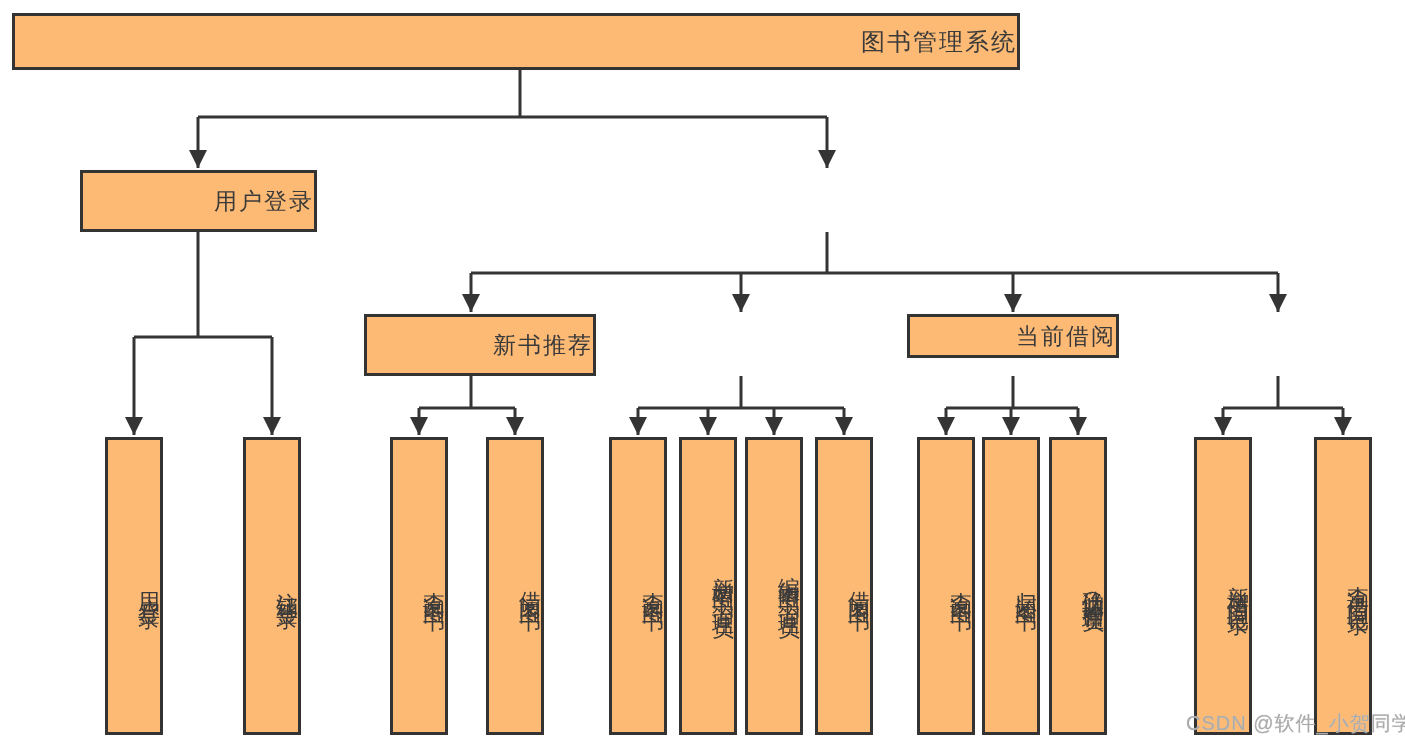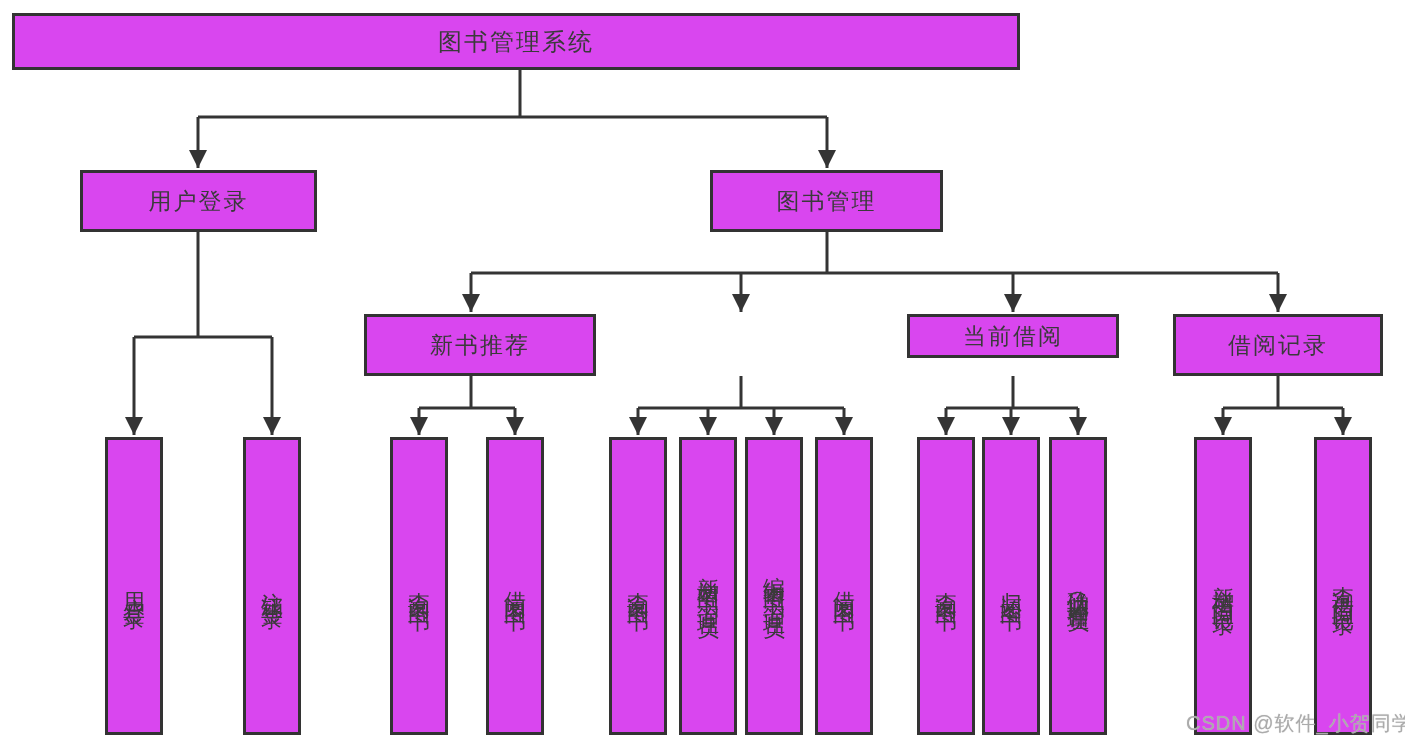--- a/index.html
+++ b/index.html
@@ -17,25 +17,25 @@
     width: 1405px; height: 747px;
   }
   .connectors path {
     fill: none;
     stroke: #343434;
     stroke-width: 3;
   }
   .node {
     position: absolute;
     box-sizing: border-box;
-    background: #d946ef;
+    background: #fdba74;
     border: 3px solid #333333;
     display: flex;
     align-items: center;
-    justify-content: center;
+    justify-content: flex-end;
     color: #3a3a3a;
   }
   .hlabel {
     font-size: 23px;
     letter-spacing: 2px;
     white-space: nowrap;
   }
   .root .hlabel { font-size: 24px; }
   .leaf { }
   .vtext {
@@ -118,32 +118,26 @@
     </g>
   </svg>
 
   <div class="node root" style="left:12px; top:13px; width:1008px; height:57px">
     <span class="hlabel">图书管理系统</span>
   </div>
 
   <div class="node" style="left:80px; top:170px; width:237px; height:62px">
     <span class="hlabel">用户登录</span>
   </div>
-  <div class="node" style="left:710px; top:170px; width:233px; height:62px">
-    <span class="hlabel">图书管理</span>
-  </div>
 
   <div class="node" style="left:364px; top:314px; width:232px; height:62px">
     <span class="hlabel">新书推荐</span>
   </div>
   <div class="node" style="left:907px; top:314px; width:212px; height:44px">
     <span class="hlabel">当前借阅</span>
-  </div>
-  <div class="node" style="left:1173px; top:314px; width:210px; height:62px">
-    <span class="hlabel">借阅记录</span>
   </div>
 
   <div class="node leaf" style="left:105px; top:437px; width:58px; height:298px">
     <span class="vtext">用户登录</span>
   </div>
   <div class="node leaf" style="left:243px; top:437px; width:58px; height:298px">
     <span class="vtext">注销登录</span>
   </div>
 
   <div class="node leaf" style="left:390px; top:437px; width:58px; height:298px">

